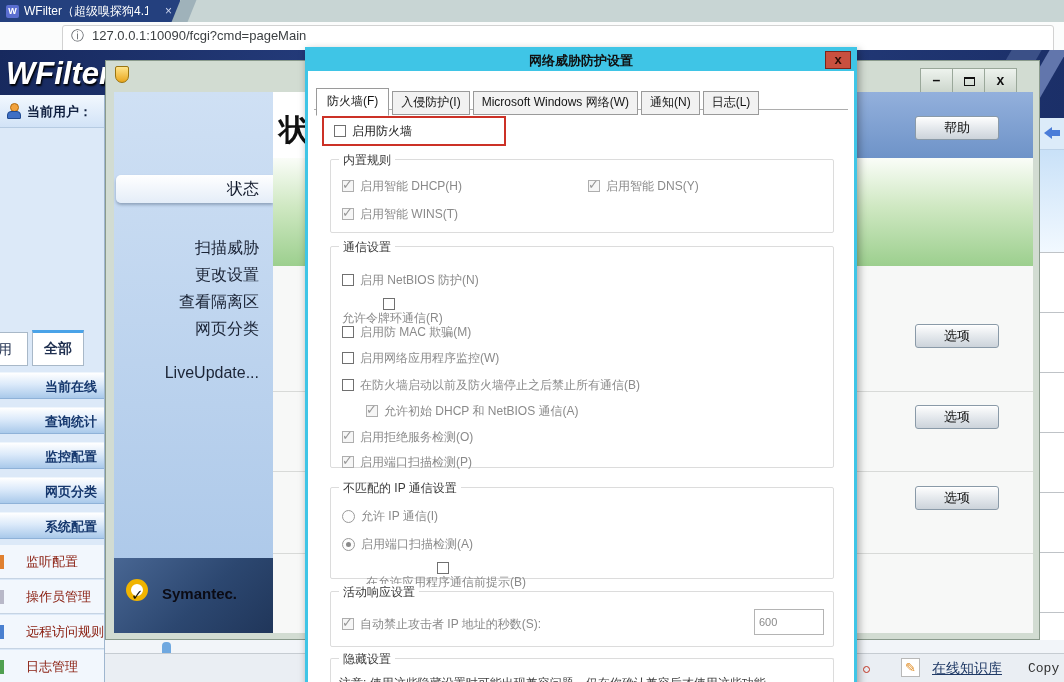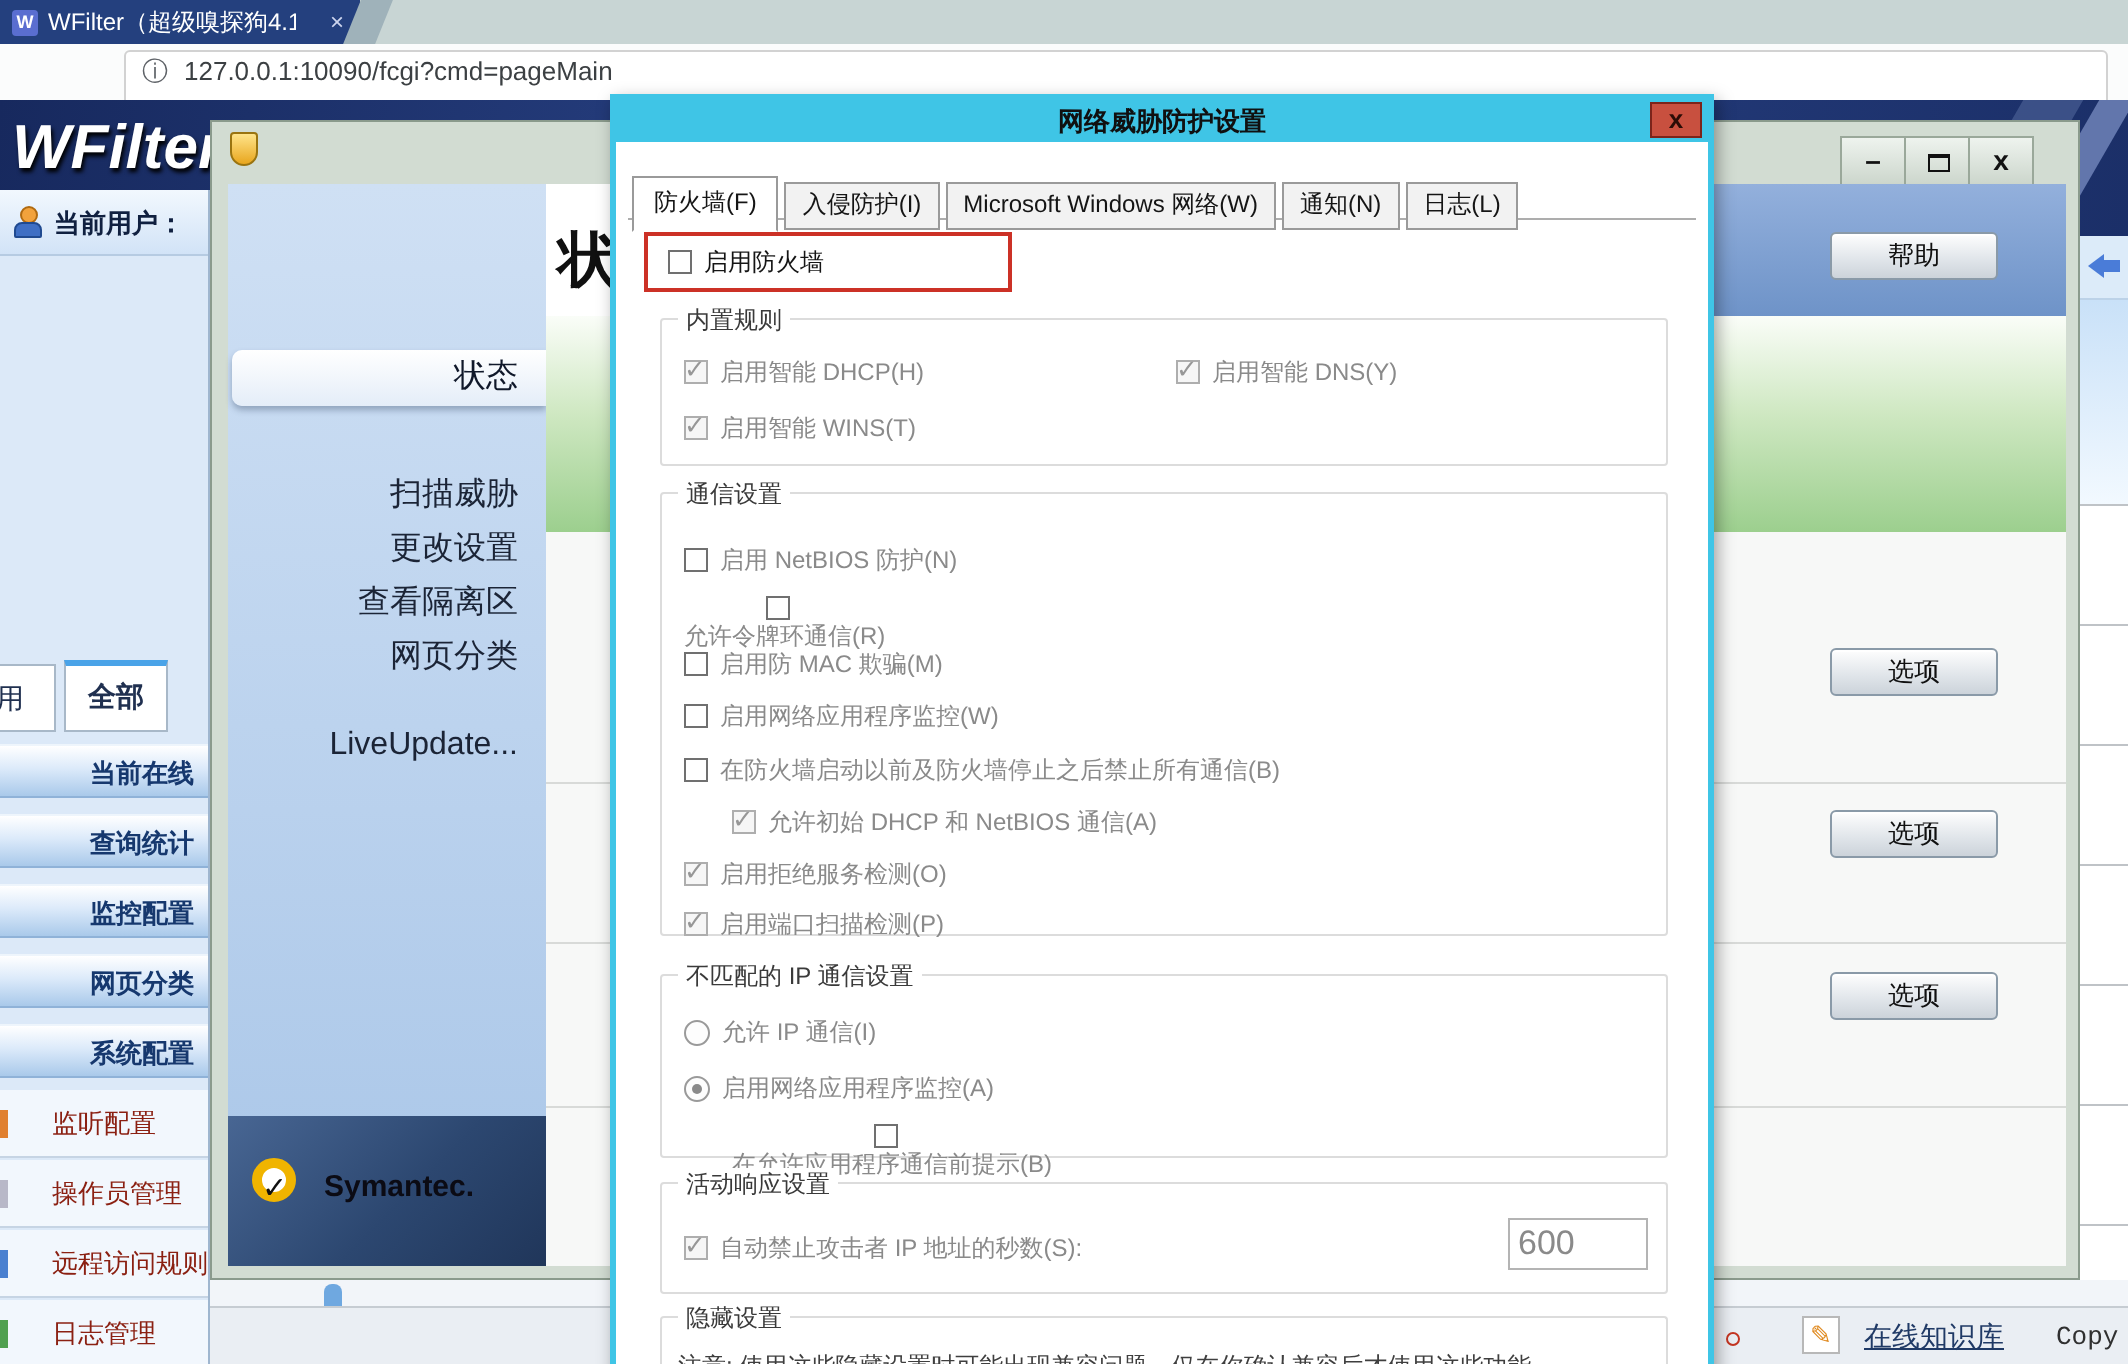--- a/index.html
+++ b/index.html
@@ -112,21 +112,21 @@
   .grp .lg { position:absolute; top:-8px; left:8px; background:#fff; padding:0 4px; font-size:12px; color:#3a3a3a; white-space:nowrap;}
   .crow { position:absolute; height:16px; display:flex; align-items:center; font-size:12px; color:#8a8a8a; white-space:nowrap; }
   .crow.black { color:#151515; }
   .cb { width:12px; height:12px; border:1px solid #707070; background:#fff; margin-right:6px; position:relative; flex:none; }
   .cb.dis { border-color:#aeaeae; background:#f6f6f6; }
   .cb.on::after { content:"✓"; position:absolute; left:-1px; top:-4px; font-size:13px; font-weight:bold; color:#979797; }
   .rd { width:13px; height:13px; border:1px solid #9a9a9a; border-radius:50%; background:#fdfdfd; margin-right:6px; position:relative; flex:none;}
   .rd.on::after { content:""; position:absolute; left:3px; top:3px; width:5px; height:5px; border-radius:50%; background:#8a8a8a; }
   .fwhl { position:absolute; left:14px; top:66px; width:184px; height:30px; border:2px solid #cc3126; }
   .numin { position:absolute; left:446px; top:559px; width:70px; height:26px; border:1px solid #b4b4b4;
-           font-size:17px; color:#8a8a8a; padding:2px 4px; font-family:"Liberation Sans","DejaVu Sans",sans-serif; }
+           font-size:11px; color:#8a8a8a; padding:2px 4px; font-family:"Liberation Sans","DejaVu Sans",sans-serif; }
   .hnote { position:absolute; left:8px; top:16px; right:6px; font-size:12px; color:#3f3f3f; white-space:nowrap; overflow:hidden;}
 </style>
 </head>
 <body>
 
 <div id="screen">
 
   <div class="abs tabstrip">
     <div class="abs btab">
       <span class="fav">W</span>
@@ -311,21 +311,21 @@
 
     <div class="grp" style="left:22px;top:437px;width:504px;height:92px;">
       <span class="lg">不匹配的 IP 通信设置</span>
     </div>
     <div class="crow" style="left:34px;top:458px;">
       <span class="rd"></span>
         <span>允许 IP 通信(I)</span>
     </div>
     <div class="crow" style="left:34px;top:486px;">
       <span class="rd on"></span>
-        <span>启用网络应用程序监控(A)</span>
+        <span>启用端口扫描检测(A)</span>
     </div>
     <div class="crow" style="left:58px;top:512px;flex-direction:column;">
       <span class="cb"></span>
         <span>在允许应用程序通信前提示(B)</span>
     </div>
 
     <div class="grp" style="left:22px;top:541px;width:504px;height:56px;">
       <span class="lg">活动响应设置</span>
     </div>
     <div class="crow" style="left:34px;top:566px;">

